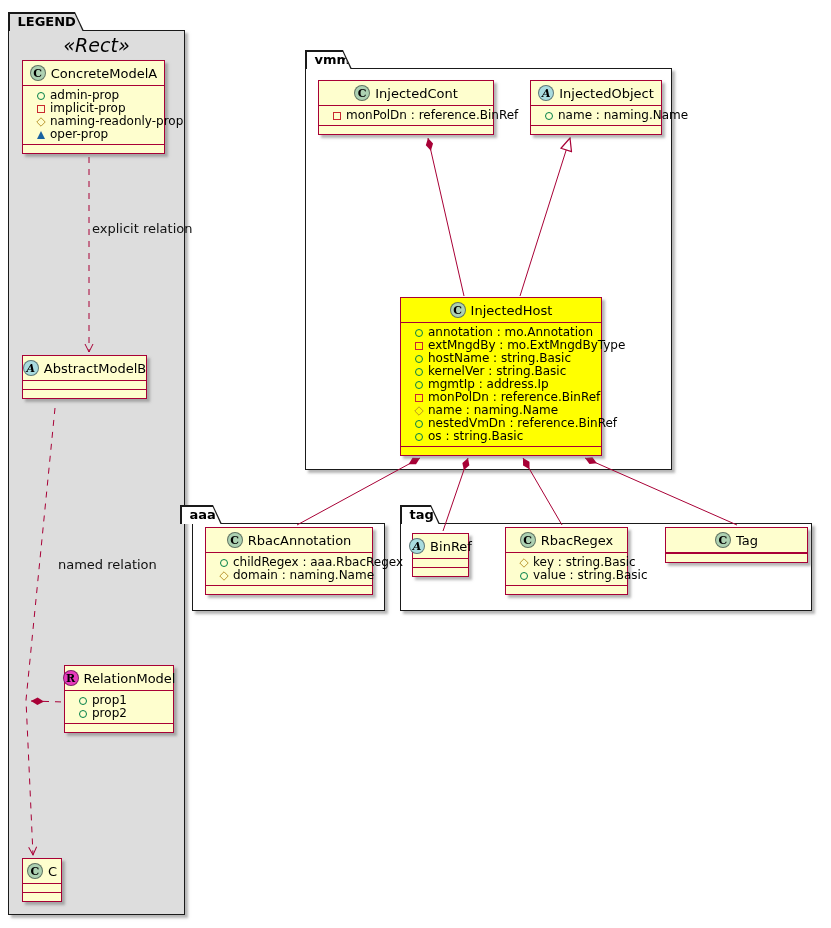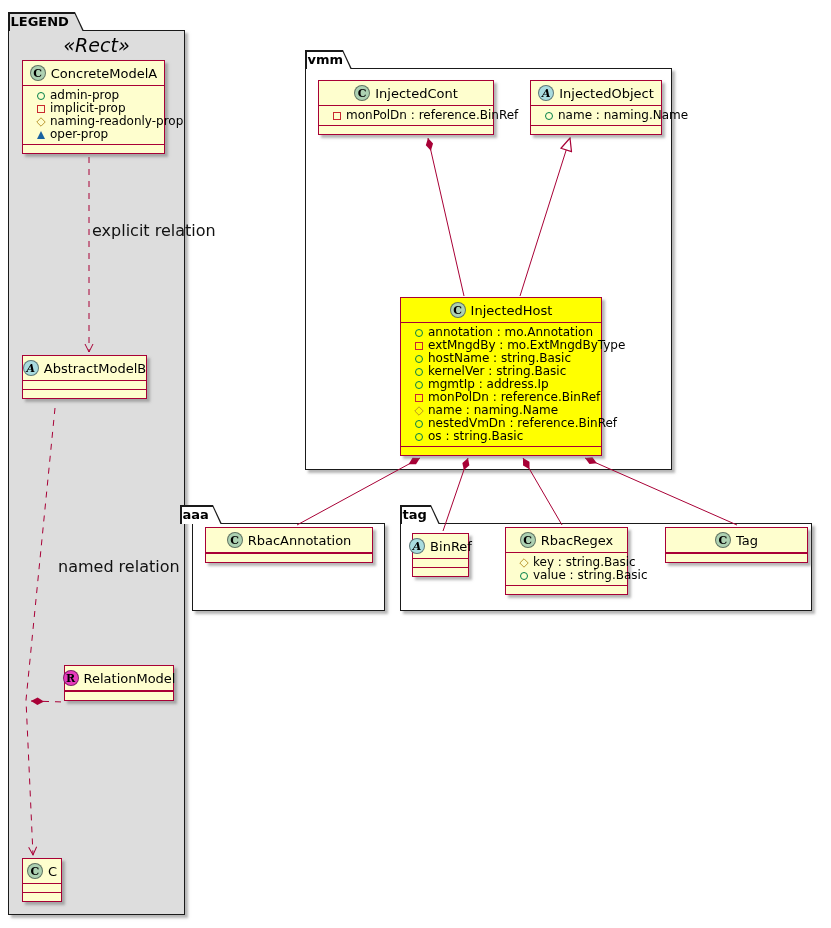--- a/index.html
+++ b/index.html
@@ -3,21 +3,21 @@
 <meta charset="utf-8">
 <style>
 *{box-sizing:border-box;margin:0;padding:0}
 body{font-family:"DejaVu Sans", sans-serif;background:#fff;color:#000}
 #canvas{position:relative;width:831px;height:928px;background:#fff;overflow:hidden}
 
 
 .pkg-body{position:absolute;z-index:1;border:1.5px solid #1a1a1a;background:#fff;box-shadow:2.5px 2.5px 2.5px rgba(110,110,110,.5)}
 .pkg-body.gray{background:var(--legendBg,#ddd)}
 .pkg-tab{position:absolute;z-index:3;height:19px;background:#1a1a1a;clip-path:polygon(0 0,calc(100% - 9px) 0,100% 100%,0 100%)}
-.pkg-tab .in{position:absolute;inset:1.5px 1.5px 0 1.5px;background:#fff;clip-path:polygon(0 0,calc(100% - 8px) 0,100% 100%,0 100%);font-weight:bold;font-size:13px;line-height:16px;padding-left:1px;white-space:nowrap}
+.pkg-tab .in{position:absolute;inset:1.5px 1.5px 0 1.5px;background:#fff;clip-path:polygon(0 0,calc(100% - 8px) 0,100% 100%,0 100%);font-weight:bold;font-size:13px;line-height:16px;padding-left:8px;white-space:nowrap}
 .pkg-tab.gray .in{background:var(--legendBg,#ddd)}
 
 
 #edges{position:absolute;left:0;top:0;z-index:2;pointer-events:none}
 #edges line,#edges polyline{stroke:var(--edge,#A80036);stroke-width:1;fill:none}
 .dash{stroke-dasharray:6,6}
 
 
 .cls{position:absolute;z-index:4;background:var(--classBg,#FEFECE);border:1.5px solid var(--classBorder,#A80036);box-shadow:2.5px 2.5px 2.5px rgba(110,110,110,.5)}
 .cls.hl{background:var(--highlightBg,#FFFF00)}
@@ -33,21 +33,21 @@
 .picon{display:inline-block;width:8px;height:8px;margin-right:5px;flex:none}
 .picon[data-icon="circle"]{border:1.5px solid var(--iconPublic,#038048);border-radius:50%}
 .picon[data-icon="square"]{border:1.5px solid var(--iconPrivate,#C82930)}
 .picon[data-icon="diamond"]{border:1.5px solid var(--iconProtected,#B38D22);transform:rotate(45deg) scale(.85)}
 .picon[data-icon="triangle"]{border:none;position:relative}
 .picon[data-icon="triangle"]::before{content:"";position:absolute;left:0;top:0;width:0;height:0;border-left:4.5px solid transparent;border-right:4.5px solid transparent;border-bottom:8px solid var(--iconPackage,#1963A0)}
 .ops{border-top:1px solid var(--classBorder,#A80036);height:9px}
 
 
 .ster{position:absolute;z-index:4;font-style:italic;font-size:19px;text-align:center;white-space:nowrap}
-.elabel{position:absolute;z-index:5;font-size:16px;color:#111;white-space:nowrap}
+.elabel{position:absolute;z-index:5;font-size:13px;color:#111;white-space:nowrap}
 </style>
 </head>
 <body>
 
 <div id="canvas">
 
   <div class="pkg-body gray" style="left:8px;top:30px;width:177px;height:885px"></div>
   <div class="pkg-body" style="left:305px;top:68px;width:367px;height:402px"></div>
   <div class="pkg-body" style="left:192px;top:523px;width:193px;height:88px"></div>
   <div class="pkg-body" style="left:400px;top:523px;width:412px;height:88px"></div>
@@ -126,20 +126,30 @@
     </div>
     <div class="attrs"></div>
     <div class="ops"></div>
   </div>
 
   <div class="cls" style="left:64px;top:665px;width:110px">
     <div class="cls-h">
       <span class="spot sR">R</span>
       <span class="cls-name">RelationModel</span>
     </div>
+    <div class="attrs">
+      <div class="prop">
+          <span class="picon" data-icon="circle"></span>
+          <span>prop1</span>
+        </div>
+      <div class="prop">
+          <span class="picon" data-icon="circle"></span>
+          <span>prop2</span>
+        </div>
+    </div>
     <div class="ops"></div>
   </div>
 
   <div class="cls" style="left:22px;top:858px;width:40px">
     <div class="cls-h">
       <span class="spot sC">C</span>
       <span class="cls-name">C</span>
     </div>
     <div class="attrs"></div>
     <div class="ops"></div>
@@ -217,20 +227,30 @@
         </div>
     </div>
     <div class="ops"></div>
   </div>
 
   <div class="cls" style="left:205px;top:527px;width:168px">
     <div class="cls-h">
       <span class="spot sC">C</span>
       <span class="cls-name">RbacAnnotation</span>
     </div>
+    <div class="attrs">
+      <div class="prop">
+          <span class="picon" data-icon="circle"></span>
+          <span>childRegex : aaa.RbacRegex</span>
+        </div>
+      <div class="prop">
+          <span class="picon" data-icon="diamond"></span>
+          <span>domain : naming.Name</span>
+        </div>
+    </div>
     <div class="ops"></div>
   </div>
 
   <div class="cls" style="left:412px;top:533px;width:57px">
     <div class="cls-h">
       <span class="spot sA">A</span>
       <span class="cls-name it">BinRef</span>
     </div>
     <div class="attrs"></div>
     <div class="ops"></div>

